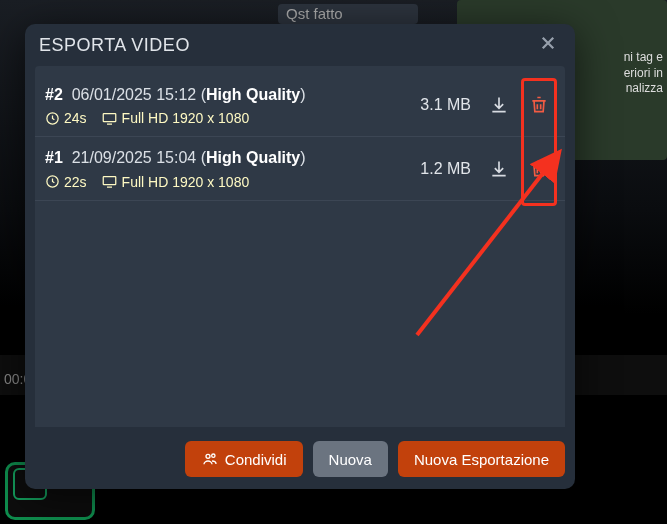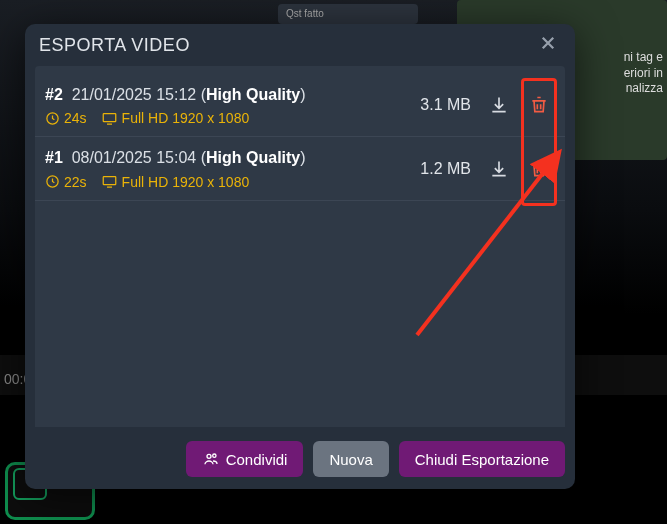--- a/index.html
+++ b/index.html
@@ -30,21 +30,21 @@
     text-align: right;
     white-space: pre-line;
   }
   .bg-card {
     position: absolute;
     top: 4px; left: 278px;
     width: 140px; height: 20px;
     background: #2c333d;
     border-radius: 4px;
     color: #aaa;
-    font-size: 10px;
+    font-size: 15px;
     line-height: 20px;
     padding: 0 8px;
   }
   .bg-boxes {
     position: absolute;
     left: 5px; top: 462px;
     width: 90px; height: 58px;
     border: 3px solid #0f8f4f;
     border-radius: 10px;
     background: #0d0d0d;
@@ -119,21 +119,21 @@
   .row-left { flex: 1; color: #e1e5ea; }
   .row-top {
     font-size: 16px;
     line-height: 1.4;
     color: #dbe0e6;
     margin-bottom: 4px;
   }
   .row-top b { font-weight: 700; color: #fff; }
   .row-bottom {
     font-size: 14px;
-    color: #eab308;
+    color: #fef9c3;
     display: flex;
     align-items: center;
     gap: 14px;
   }
   .meta-part { display: inline-flex; align-items: center; gap: 4px; }
   .row-right {
     display: flex;
     align-items: center;
     gap: 16px;
   }
@@ -169,21 +169,21 @@
     padding: 0 16px;
     border-radius: 6px;
     border: none;
     font-size: 15px;
     font-weight: 500;
     display: inline-flex;
     align-items: center;
     gap: 6px;
     cursor: pointer;
   }
-  .btn-green { background: #701a75; color: #fff; }
+  .btn-green { background: #c2410c; color: #fff; }
   .btn-grey { background: #6b7480; color: #fff; }
   .annotation-arrow {
     position: absolute;
     left: 407px; top: 135px;
     width: 170px; height: 210px;
     pointer-events: none;
   }
 </style>
 </head>
 <body>
@@ -209,21 +209,21 @@
       </svg>
     </div>
   </div>
 
   <div class="modal-body">
 
     <div class="export-row">
       <div class="row-left">
         <div class="row-top">
           <b>#2</b>&nbsp;
-          <span>21/01/2025 15:12</span>
+          <span>06/01/2025 15:12</span>
           (<b>High Quality</b>)
         </div>
         <div class="row-bottom">
           <span class="meta-part">
             <svg width="15" height="15" viewBox="0 0 24 24" fill="none" stroke="currentColor" stroke-width="2">
                 <circle cx="12" cy="12" r="9"></circle>
                 <path d="M12 7v5l3 2"></path>
               </svg>
             <span>24s</span>
           </span>
@@ -248,21 +248,21 @@
               <path d="M4 7h16M10 3h4M6 7l1 13h10l1-13M10 11v6M14 11v6"></path>
             </svg>
         </span>
       </div>
     </div>
 
     <div class="export-row">
       <div class="row-left">
         <div class="row-top">
           <b>#1</b>&nbsp;
-          <span>08/01/2025 15:04</span>
+          <span>21/09/2025 15:04</span>
           (<b>High Quality</b>)
         </div>
         <div class="row-bottom">
           <span class="meta-part">
             <svg width="15" height="15" viewBox="0 0 24 24" fill="none" stroke="currentColor" stroke-width="2">
                 <circle cx="12" cy="12" r="9"></circle>
                 <path d="M12 7v5l3 2"></path>
               </svg>
             <span>22s</span>
           </span>
@@ -300,21 +300,21 @@
           <path d="M3 20c0-3 3-5 6-5s6 2 6 5"></path>
           <circle cx="17" cy="7" r="2.5"></circle>
           <path d="M15 15c3 0 6 1.5 6 4.5"></path>
         </svg>
       <span>Condividi</span>
     </button>
     <button class="btn btn-grey">
       <span>Nuova</span>
     </button>
     <button class="btn btn-green">
-      <span>Chiudi Esportazione</span>
+      <span>Nuova Esportazione</span>
     </button>
   </div>
 </div>
 
 <svg class="annotation-arrow" viewBox="0 0 170 210">
   <defs>
     <marker id="ah" viewBox="0 0 12 12" refX="9" refY="6" markerWidth="8" markerHeight="8" orient="auto-start-reverse">
       <path d="M0 0 L12 6 L0 12 z" fill="#f4311f"></path>
     </marker>
   </defs>

